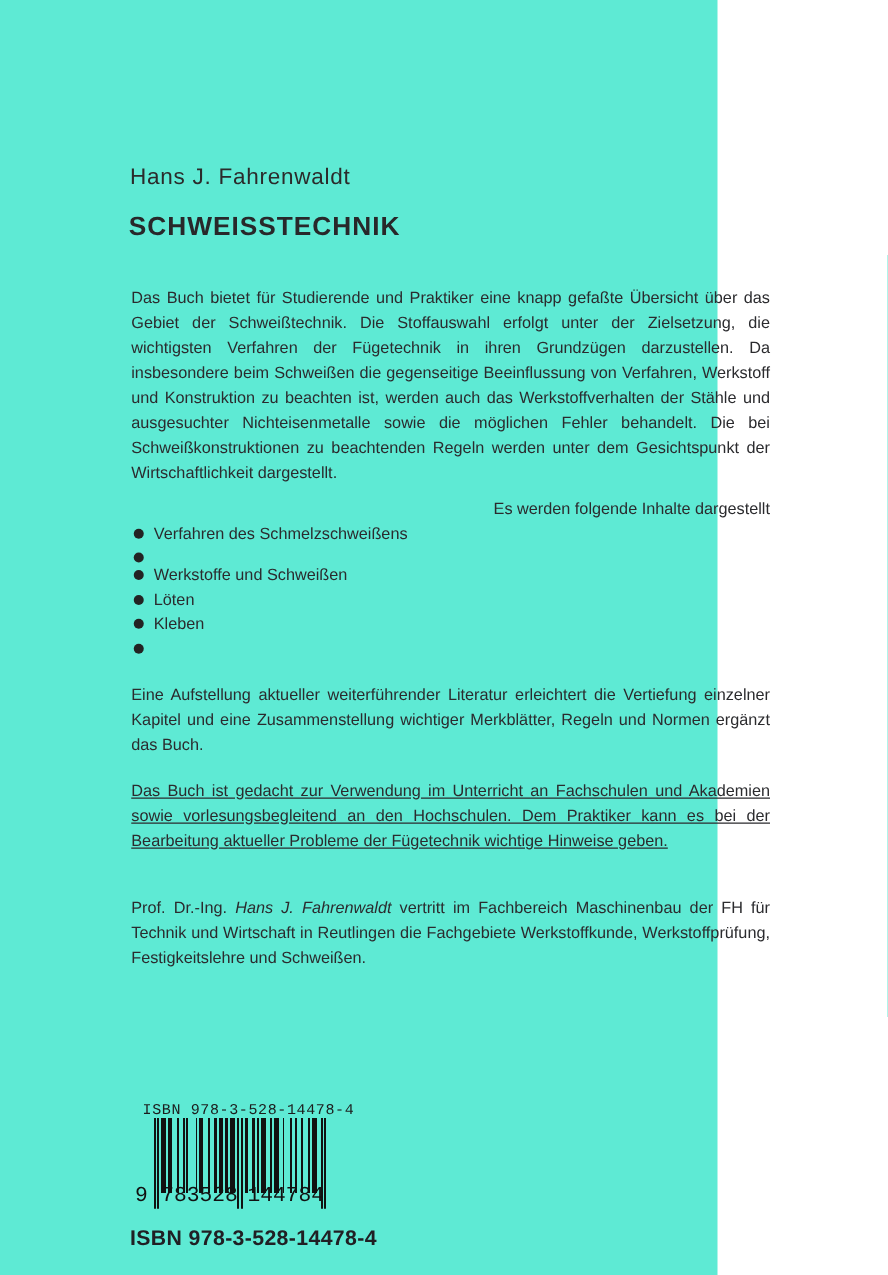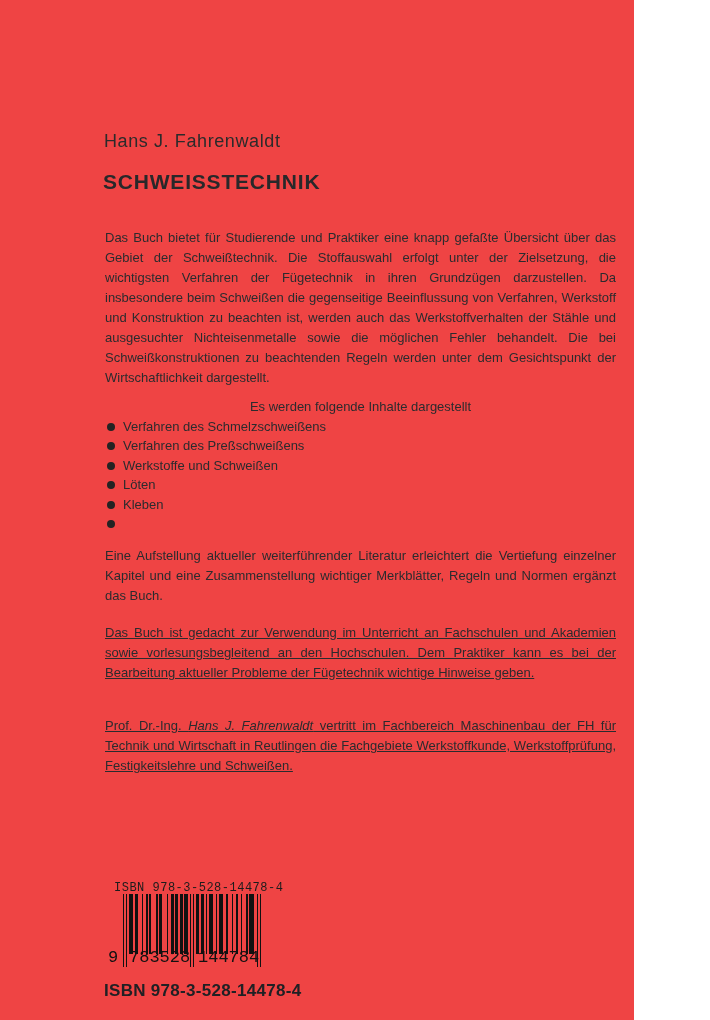--- a/index.html
+++ b/index.html
@@ -1,31 +1,31 @@
 <!DOCTYPE html>
 <html lang="de"><head>
 <meta charset="utf-8">
 <style>
   html,body{margin:0;padding:0;}
   body{background:#ffffff;width:710px;height:1020px;overflow:hidden;
        font-family:"Liberation Sans",sans-serif;}
-  .page{position:relative;width:634px;height:1020px;background:#ef4444;}
+  .page{position:relative;width:574px;height:1020px;background:#5eead4;}
 
   .author{position:absolute;left:104px;top:131px;font-size:18px;
           letter-spacing:.6px;color:#2b2b2b;}
   .title{position:absolute;left:103px;top:170px;font-size:21px;font-weight:bold;
          letter-spacing:.8px;color:#28282a;}
 
   .col{position:absolute;left:105px;width:511px;color:#2b2b2e;
        font-size:13px;line-height:20px;text-align:justify;}
   .p1{top:228px;}
-  .contents{top:397px;line-height:19.5px;text-align:center;}
+  .contents{top:397px;line-height:19.5px;text-align:right;}
   .p2{top:546px;}
   .p3{top:623px;text-decoration:underline;}
-  .bio{top:716px;text-decoration:underline;}
+  .bio{top:716px;}
   .bio i{font-style:italic;}
 
   .bullet-row{display:flex;align-items:flex-start;}
   .bullet{flex:0 0 auto;width:8px;height:8px;border-radius:50%;
           background:#232323;margin:6px 8px 0 2px;}
 
   .barcode{position:absolute;left:108px;top:881px;width:180px;height:95px;}
   .barcode .label{position:absolute;left:6px;top:0;
                   font-family:"Liberation Mono",monospace;font-size:12px;
                   letter-spacing:.5px;color:#1c1c1c;white-space:nowrap;}
@@ -52,21 +52,20 @@
   <div class="col p1">Das Buch bietet für Studierende und Praktiker eine knapp gefaßte Übersicht über das Gebiet der Schweißtechnik. Die Stoffauswahl erfolgt unter der Zielsetzung, die wichtigsten Verfahren der Fügetechnik in ihren Grundzügen darzustellen. Da insbesondere beim Schweißen die gegenseitige Beeinflussung von Verfahren, Werkstoff und Konstruktion zu beachten ist, werden auch das Werkstoffverhalten der Stähle und ausgesuchter Nichteisenmetalle sowie die möglichen Fehler behandelt. Die bei Schweißkonstruktionen zu beachtenden Regeln werden unter dem Gesichtspunkt der Wirtschaftlichkeit dargestellt.</div>
 
   <div class="col contents">
     <div>Es werden folgende Inhalte dargestellt</div>
     <div class="bullet-row">
       <span class="bullet"></span>
       <span>Verfahren des Schmelzschweißens</span>
     </div>
     <div class="bullet-row">
       <span class="bullet"></span>
-      <span>Verfahren des Preßschweißens</span>
     </div>
     <div class="bullet-row">
       <span class="bullet"></span>
       <span>Werkstoffe und Schweißen</span>
     </div>
     <div class="bullet-row">
       <span class="bullet"></span>
       <span>Löten</span>
     </div>
     <div class="bullet-row">

